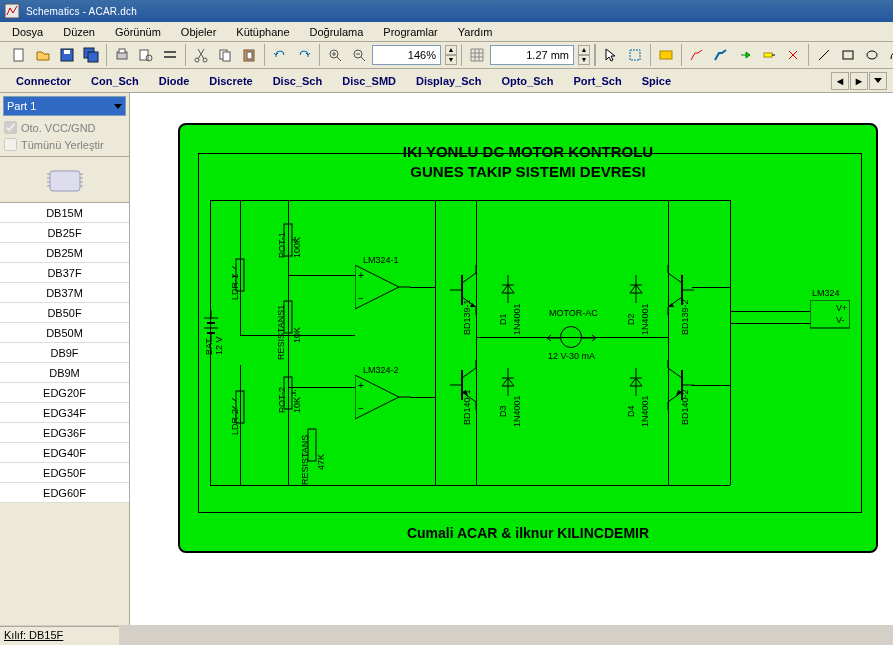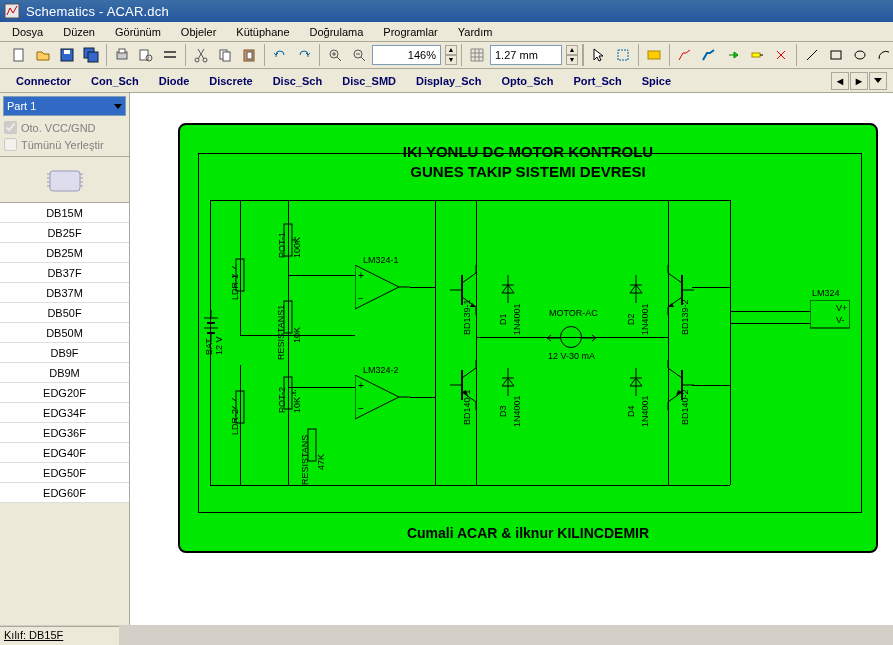--- a/index.html
+++ b/index.html
@@ -1,35 +1,35 @@
 <!DOCTYPE html>
 <html><head>
 <meta charset="utf-8">
 <style>
 * { margin:0; padding:0; box-sizing:border-box; font-family:Tahoma,Arial,sans-serif; }
 body { width:893px; height:645px; overflow:hidden; background:#d4d0c8; font-size:11px; }
 
 
 .titlebar { height:22px; background:linear-gradient(#3a6ea5,#2556a0); color:#fff; display:flex; align-items:center; gap:6px; padding:0 4px; }
 .titlebar .icon { width:16px; height:16px; }
-.titlebar-text { font-size:13px; letter-spacing:0.2px; }
+.titlebar-text { font-size:10px; letter-spacing:0.2px; }
 
 
 .menubar { height:20px; background:#ece9d8; display:flex; align-items:center; padding:0 2px; border-bottom:1px solid #aca899; }
 .menubar span { padding:2px 10px; cursor:default; }
 
 
 .toolbars { display:flex; align-items:center; gap:0; background:#ece9d8; border-bottom:1px solid #aca899; padding:2px 4px; }
 .tb-group { display:flex; align-items:center; gap:2px; padding:0 4px; border-right:1px solid #aca899; }
 .tb-group:last-child { border-right:none; }
 .tb-btn { width:22px; height:22px; display:flex; align-items:center; justify-content:center; border:1px solid transparent; cursor:pointer; }
 .tb-btn svg { display:block; }
 .zoom-box, .grid-box { height:20px; border:1px solid #7f9db9; background:#fff; font-size:11px; padding:1px 4px; display:flex; align-items:center; }
 .zoom-box { width:69px; justify-content:flex-end; }
-.grid-box { width:72px; justify-content:flex-start; }
+.grid-box { width:84px; justify-content:flex-end; }
 .updn { display:flex; flex-direction:column; margin-left:2px; }
 .updn .b { width:12px; height:10px; border:1px solid #aca899; background:#ece9d8; font-size:7px; line-height:8px; text-align:center; cursor:pointer; }
 
 
 .libbar { height:24px; background:#ece9d8; border-bottom:1px solid #aca899; padding:2px 6px; display:flex; align-items:center; gap:0; }
 .libbar .lib { font-size:11px; font-weight:bold; color:#006; padding:2px 10px; cursor:pointer; }
 .libbar .navend { margin-left:auto; display:flex; gap:1px; align-items:center; }
 .libbar .navbtn { width:18px; height:18px; border:1px solid #aca899; background:#ece9d8; display:flex; align-items:center; justify-content:center; cursor:pointer; }
 
 

